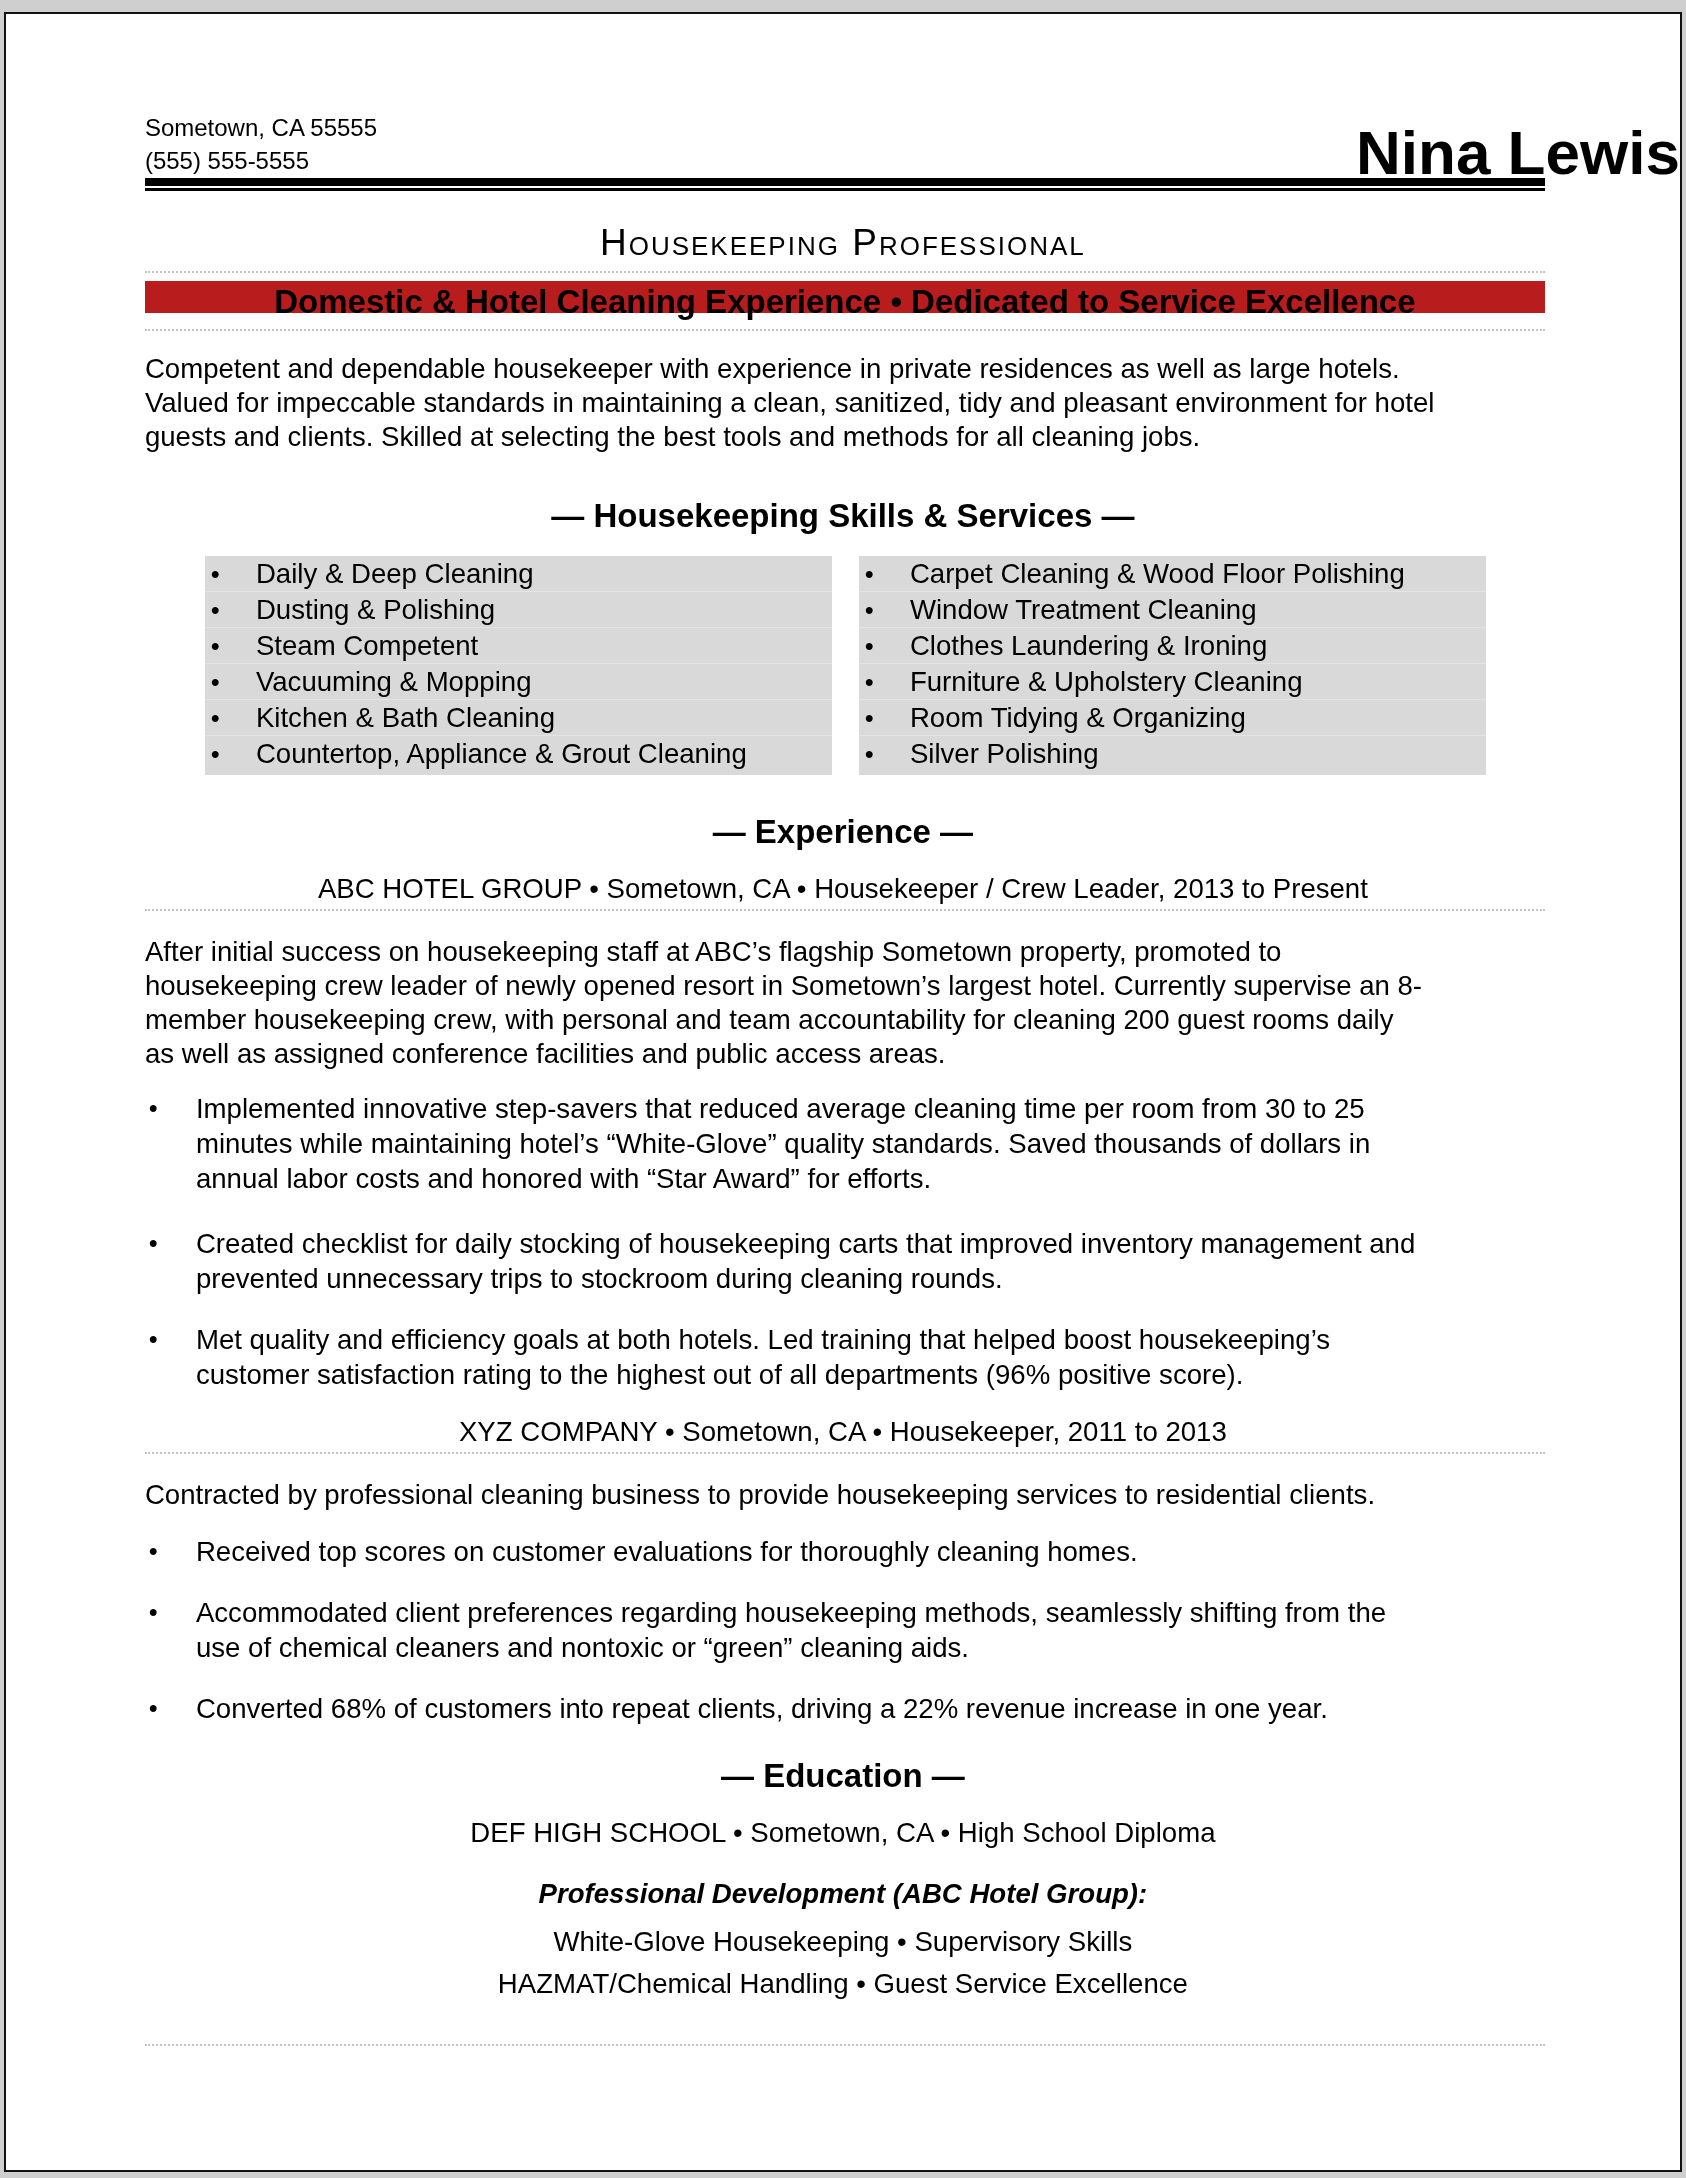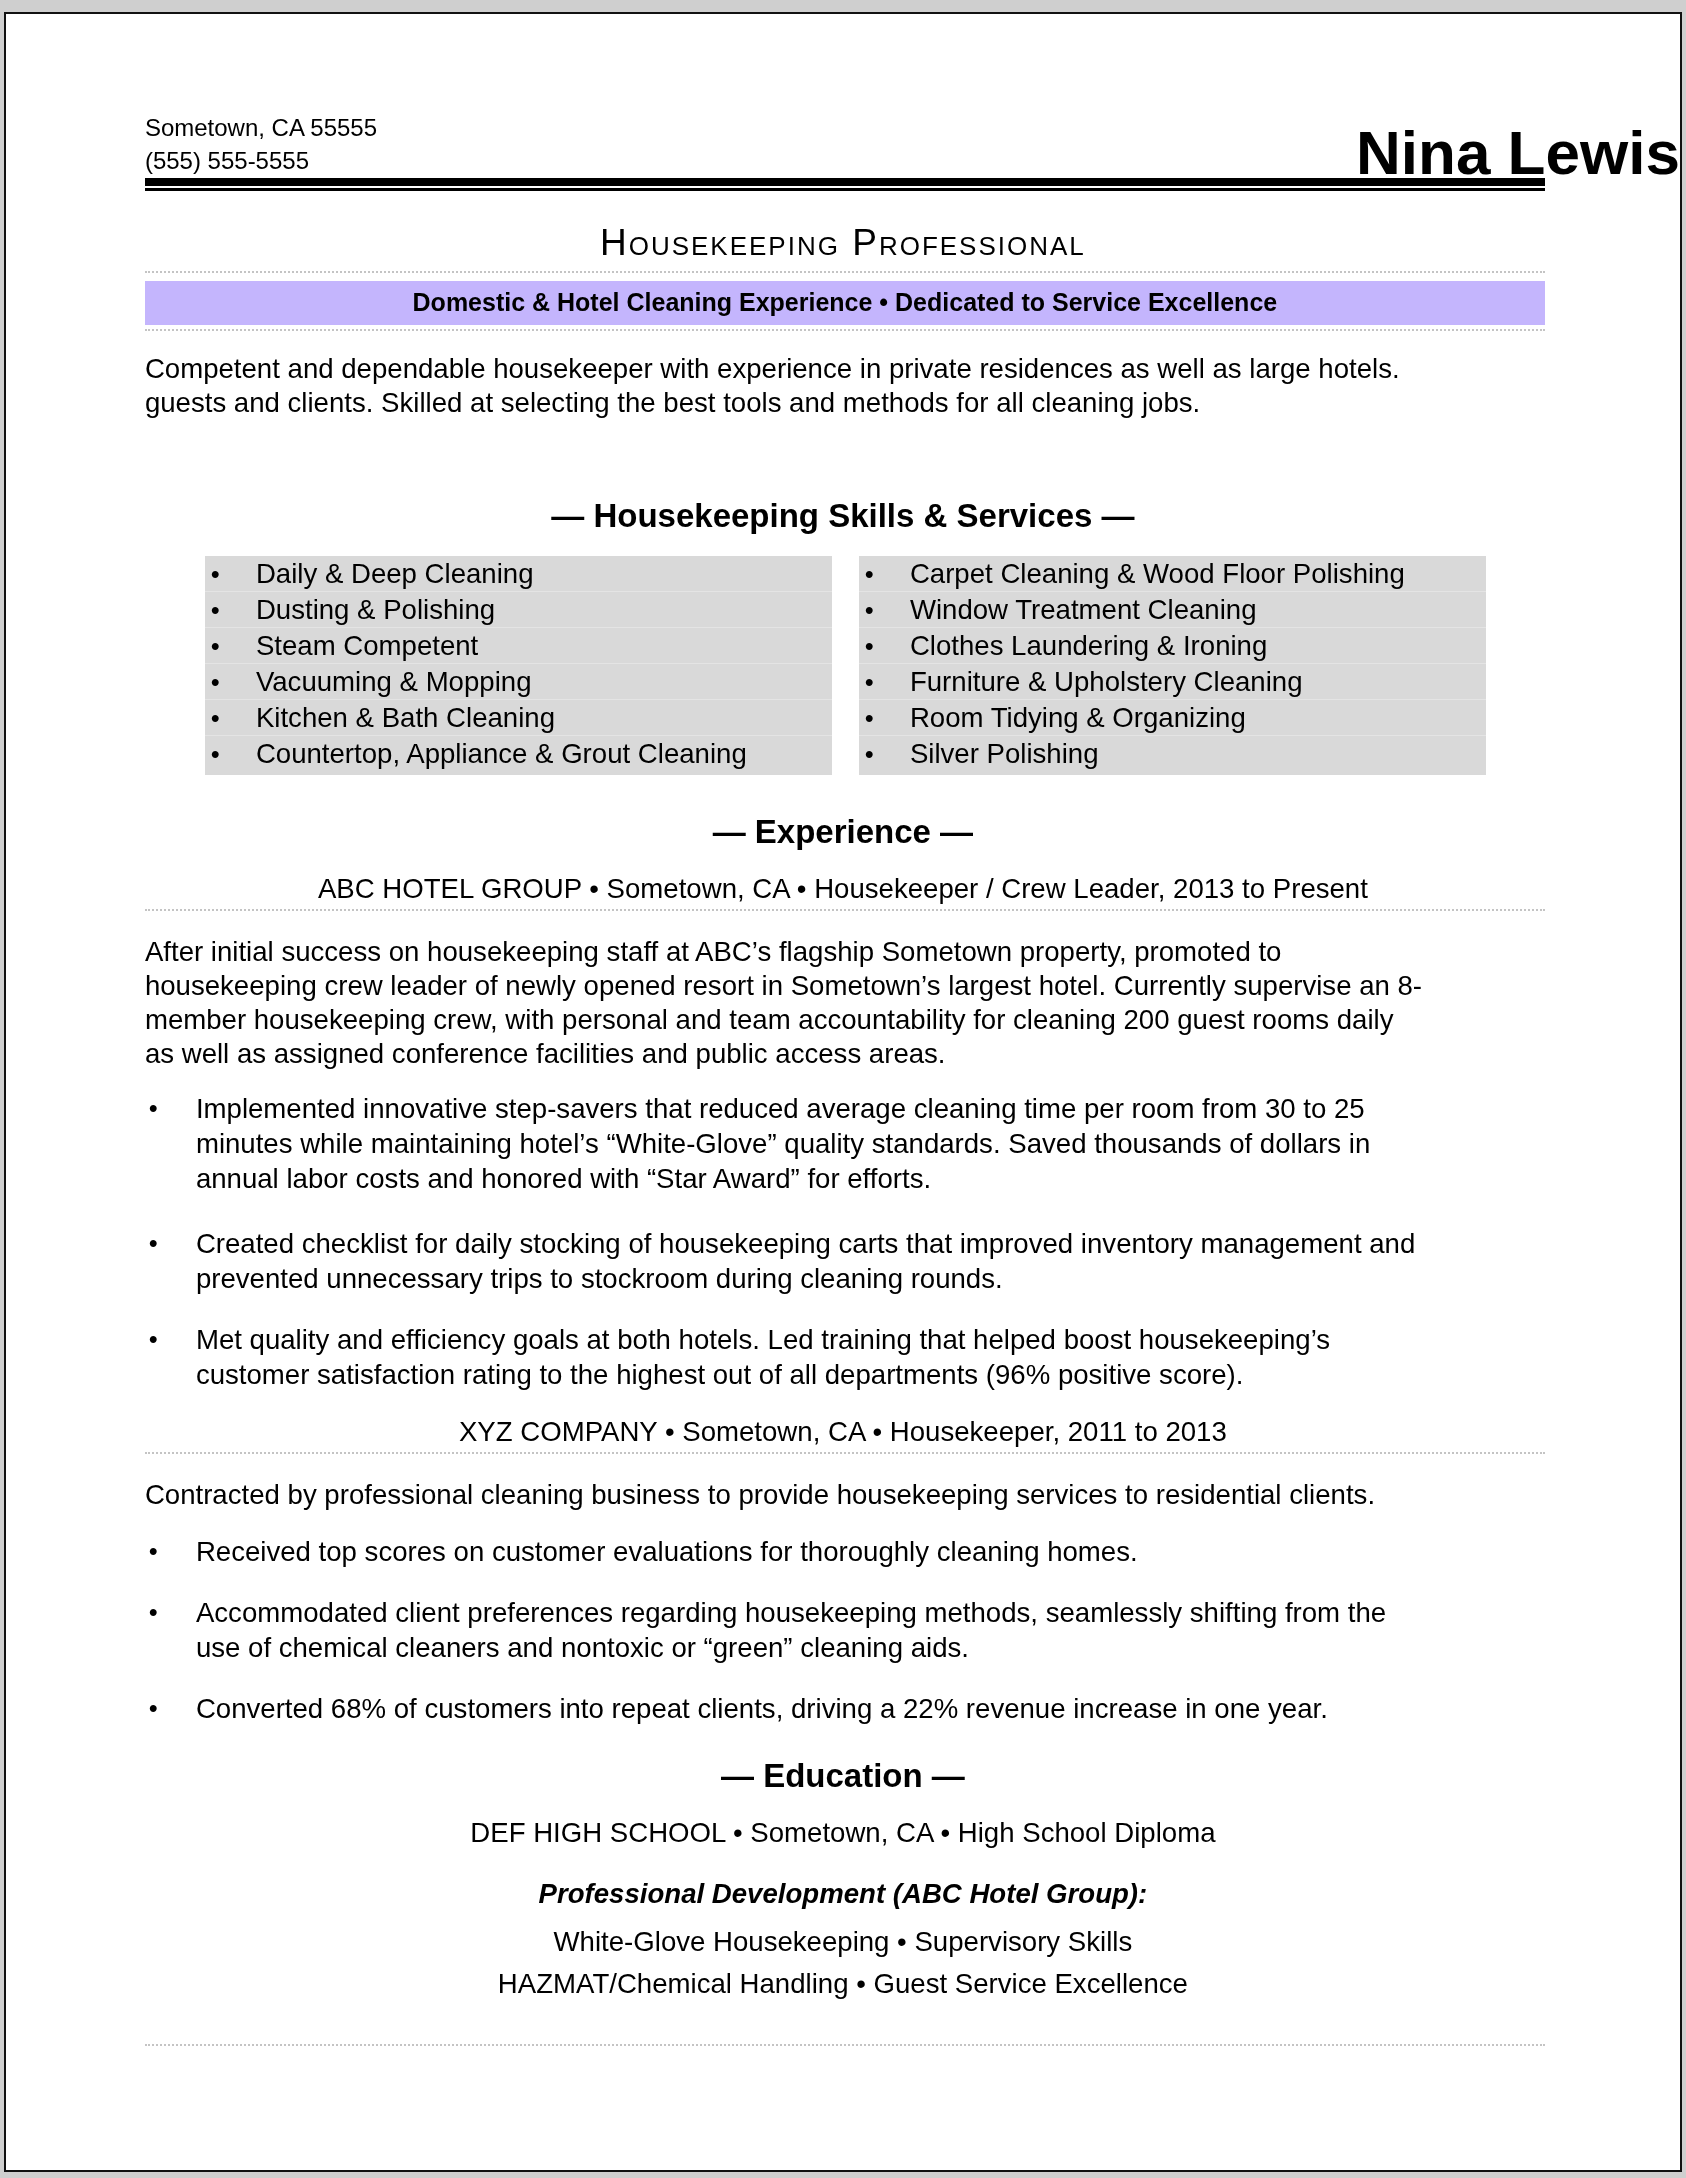--- a/index.html
+++ b/index.html
@@ -31,23 +31,23 @@
   .title {
     position: absolute; left: 0; width: 100%; top: 207px;
     text-align: center; font-size: 37px; line-height: 43px;
     font-variant: small-caps; letter-spacing: 2px;
   }
   .dots {
     position: absolute; left: 139px; width: 1400px; height: 0;
     border-top: 2px dotted #c4c4c4;
   }
   .band {
-    position: absolute; left: 139px; width: 1400px; top: 267px; height: 44px;
-    background: #c4b5fd; text-align: center;
-    font-size: 25px; font-weight: bold; line-height: 42px;
+    position: absolute; left: 139px; width: 1400px; top: 267px; height: 32px;
+    background: #b91c1c; text-align: center;
+    font-size: 33px; font-weight: bold; line-height: 42px;
   }
   .para {
     position: absolute; left: 139px; width: 1419px;
     font-size: 27.6px; line-height: 34px; white-space: normal;
   }
   .para .ln { display: block; white-space: nowrap; }
   .section-heading {
     position: absolute; left: 0; width: 100%;
     text-align: center; font-size: 33px; font-weight: bold; line-height: 39px;
   }
@@ -95,20 +95,21 @@
   <div class="rule-thin"></div>
 
   <div class="title">Housekeeping Professional</div>
 
   <div class="dots" style="top:257px"></div>
   <div class="band">Domestic &amp; Hotel Cleaning Experience • Dedicated to Service Excellence</div>
   <div class="dots" style="top:315px"></div>
 
   <div class="para" style="top:338px">
     <span class="ln">Competent and dependable housekeeper with experience in private residences as well as large hotels.</span>
+    <span class="ln">Valued for impeccable standards in maintaining a clean, sanitized, tidy and pleasant environment for hotel</span>
     <span class="ln">guests and clients. Skilled at selecting the best tools and methods for all cleaning jobs.</span>
   </div>
 
   <div class="section-heading" style="top:482px">— Housekeeping Skills &amp; Services —</div>
 
   <div class="skills-box" style="left:199px; width:627px;">
     <div class="row">
         <span class="bul">•</span>
         <span class="txt">Daily &amp; Deep Cleaning</span>
       </div>

